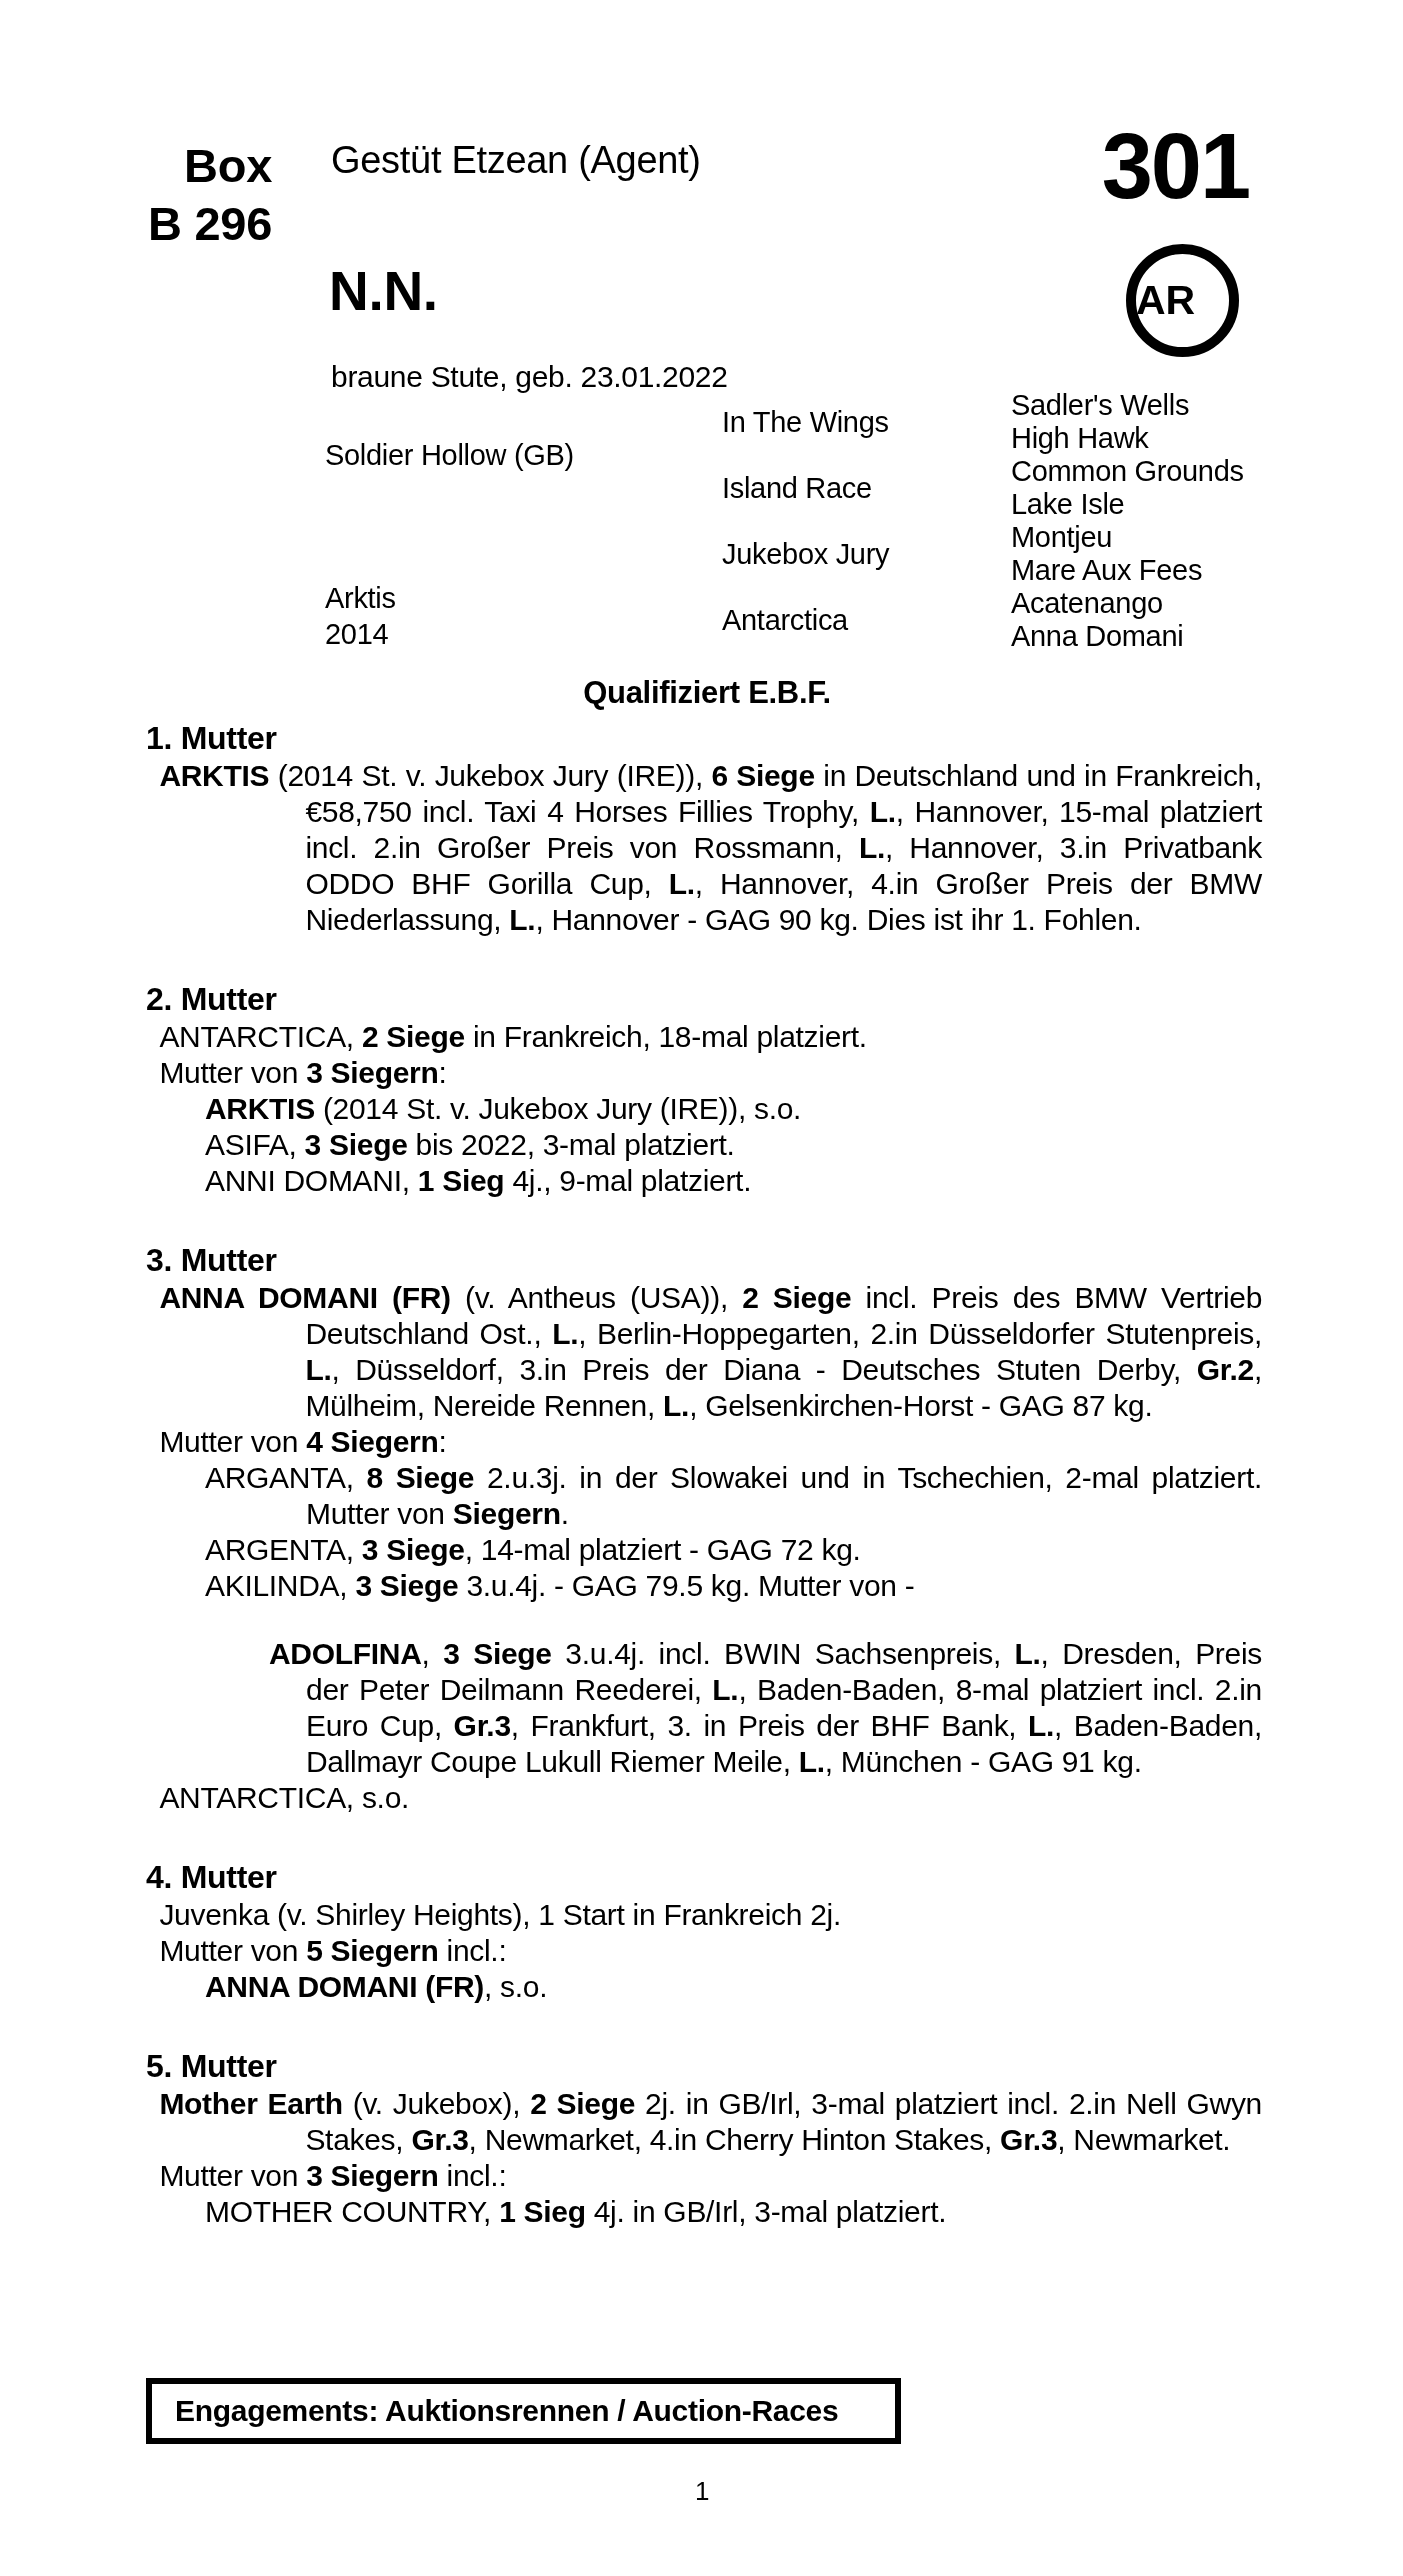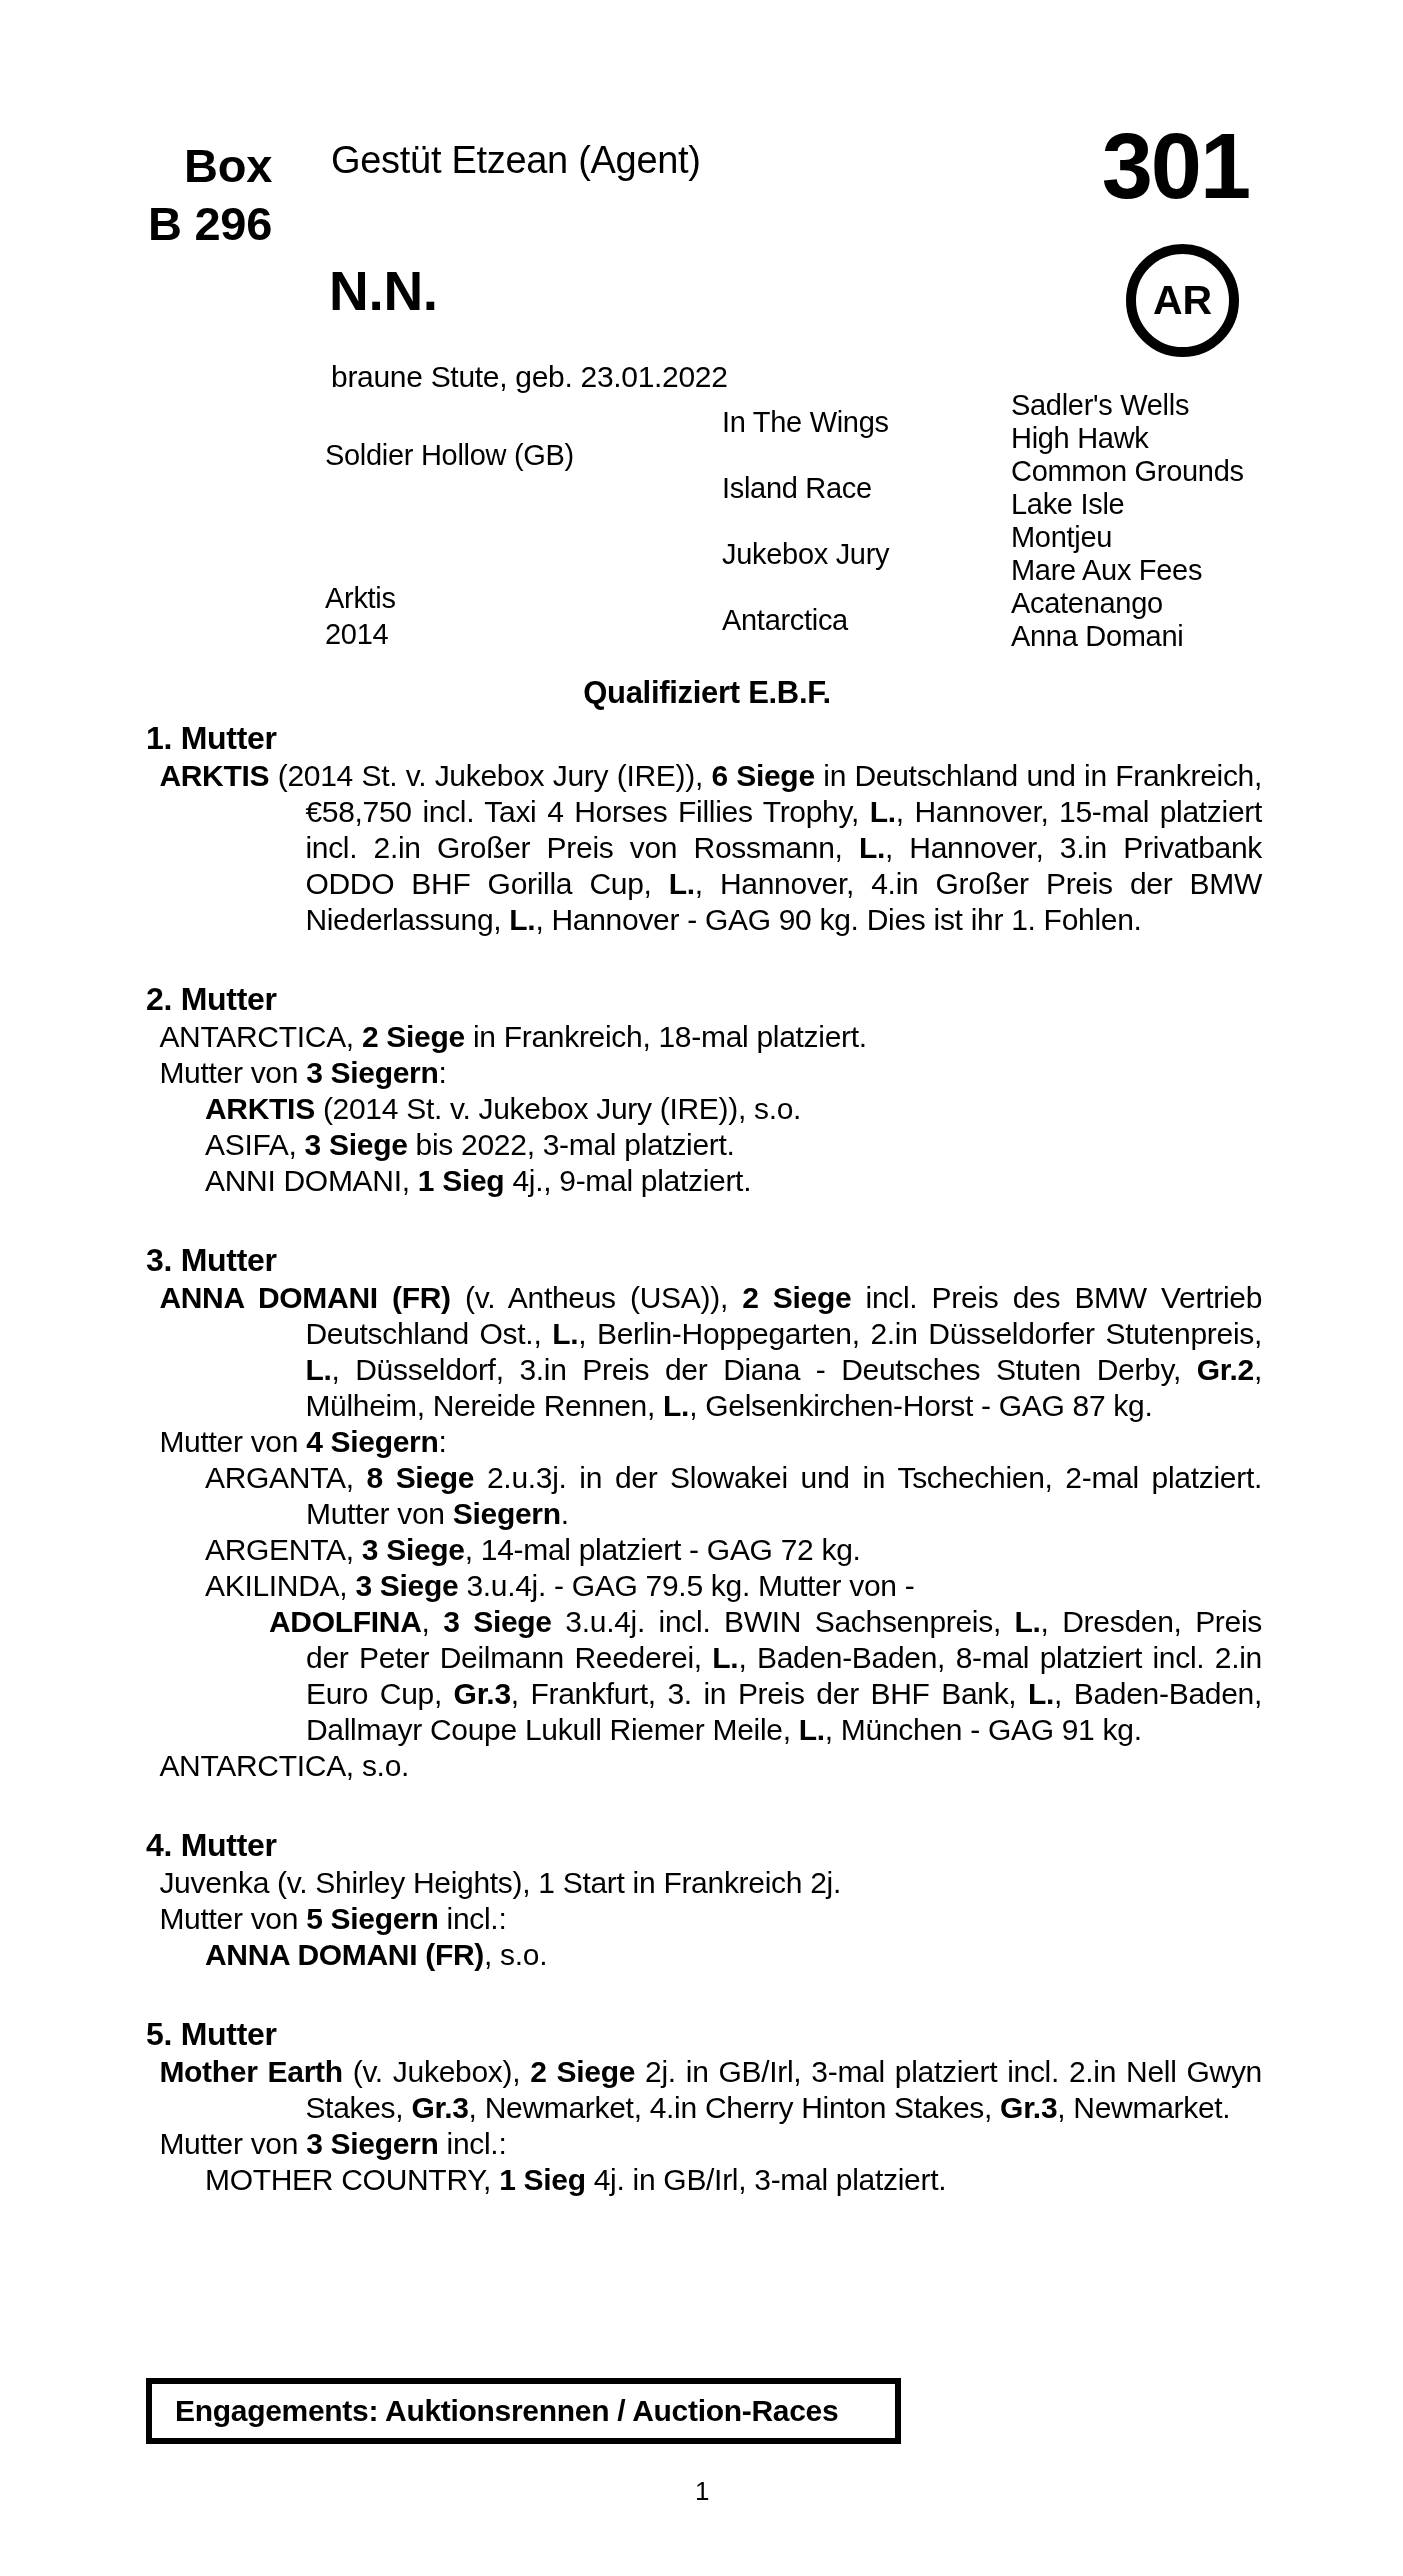--- a/index.html
+++ b/index.html
@@ -27,21 +27,21 @@
   }
   .lot-number {
     position: absolute; right: 155px; top: 120px;
     font-size: 92px; font-weight: 700; letter-spacing: -2.1px;
     line-height: 1;
   }
   .ar-badge {
     position: absolute; left: 1126px; top: 244px;
     width: 113px; height: 113px;
     border: 10.3px solid #000; border-radius: 50%;
-    display: flex; align-items: center; justify-content: center;
+    display: flex; align-items: center; 
     font-size: 41px; font-weight: 700; letter-spacing: 0;
   }
   .horse-name {
     position: absolute; left: 329px; top: 264px;
     font-size: 55px; font-weight: 700; line-height: 1;
   }
   .horse-desc {
     position: absolute; left: 331px; top: 360px;
     font-size: 30px;
   }
@@ -77,21 +77,21 @@
   }
   .sec-heading {
     font-size: 32px; font-weight: 700; line-height: 39px;
   }
   section + section .sec-heading { margin-top: 42px; }
   .para { margin-left: 13.4px; }
   .p-hang      { padding-left: 146px; text-indent: -146px; text-align: justify; }
   .p-plain     { }
   .p-sub       { margin-left: 59px; }
   .p-subhang   { margin-left: 59px; padding-left: 101px; text-indent: -101px; text-align: justify; }
-  .p-subsubhang{ margin-left: 59px; padding-left: 101px; text-indent: -37px;  text-align: justify; }
+  .p-subsubhang{ margin-left: 59px; padding-left: 101px; text-indent: -37px;  text-align: justify; margin-top: 32px; }
 
   
   .engagements-box {
     position: absolute; left: 146px; top: 2378px; width: 755px; height: 66px;
     border: 6.7px solid #000;
     display: flex; align-items: center;
     padding-left: 23px;
     font-size: 30px; font-weight: 700;
     white-space: nowrap;
   }

